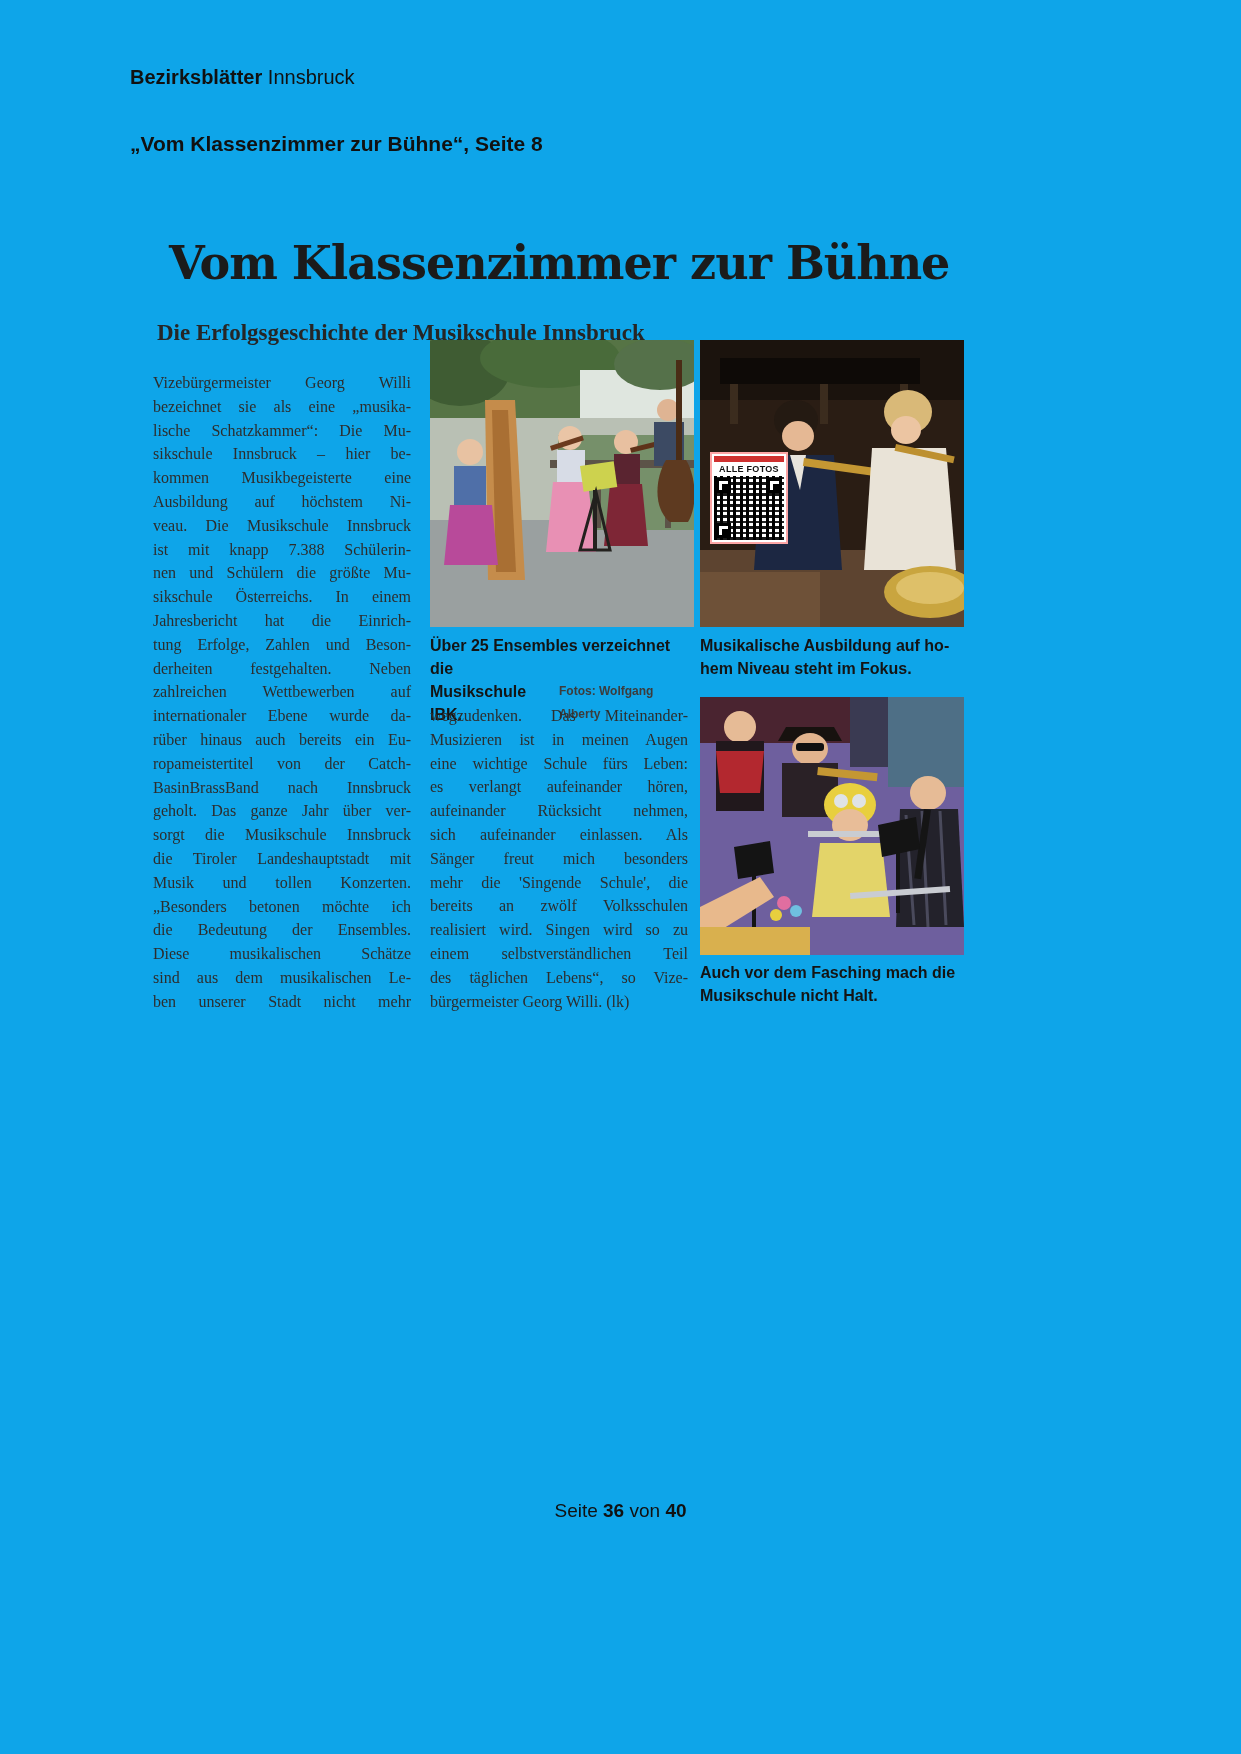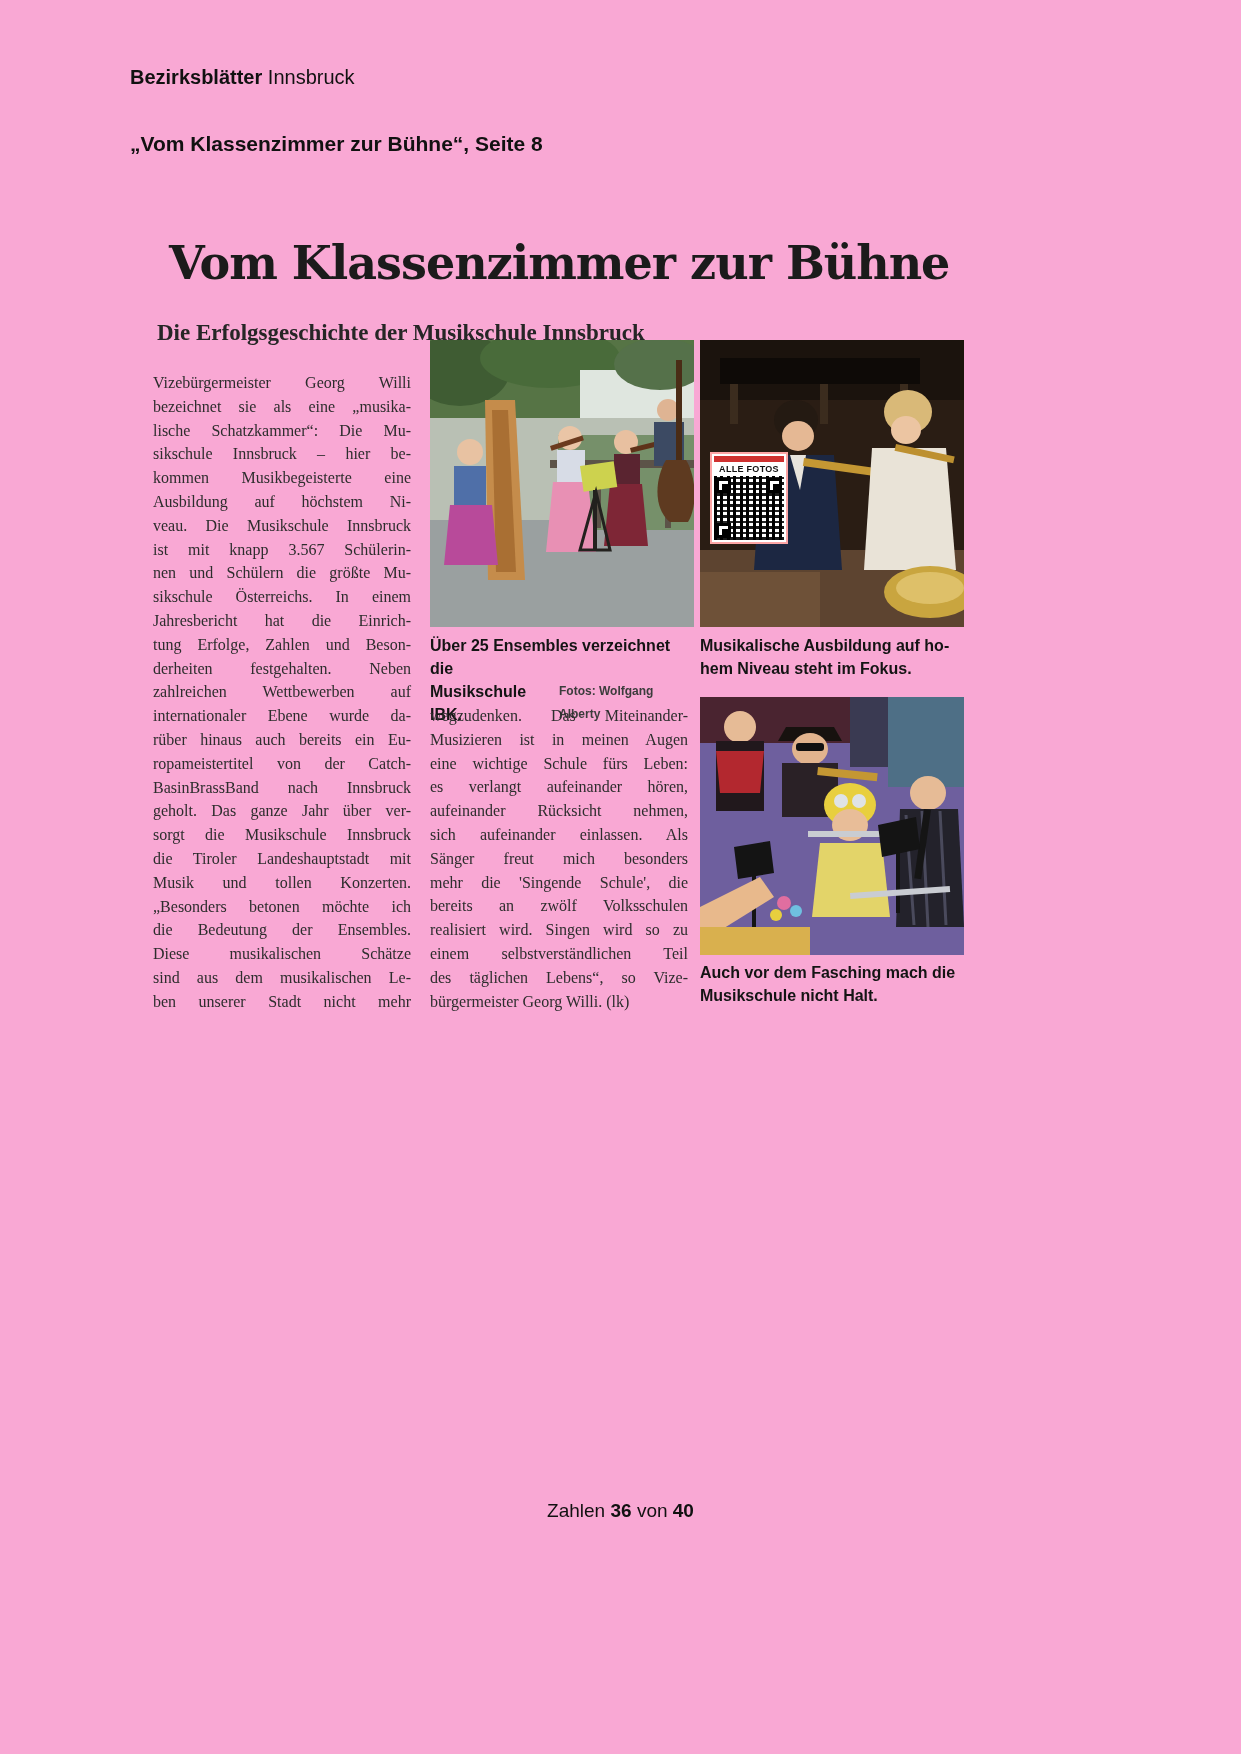--- a/index.html
+++ b/index.html
@@ -1,20 +1,20 @@
 <!DOCTYPE html>
 <html><head>
 <meta charset="utf-8">
 <style>
   html,body{margin:0;padding:0;}
   body{
     width:1241px;height:1754px;position:relative;background:#ffffff;
     font-family:"Liberation Sans",sans-serif;color:#1a1a1a;
   }
-  .page{position:absolute;inset:0;background:#f9a8d4;}
+  .page{position:absolute;inset:0;background:#0ea5e9;}
 
   
   .doc-header{position:absolute;left:130px;top:66px;font-size:20px;color:#111;}
   .doc-header .brand{font-weight:bold;}
   .doc-ref{position:absolute;left:130px;top:132px;font-size:21px;font-weight:bold;color:#111;}
 
   
   .clipping{position:absolute;left:0;top:0;width:1241px;height:1100px;}
   .headline{
     position:absolute;left:157px;top:226px;width:810px;margin:12px;
@@ -88,21 +88,21 @@
     <h2 class="subtitle">Die Erfolgsgeschichte der Musikschule Innsbruck</h2>
 
     <div class="textcol col1">
         <div class="line">Vizebürgermeister Georg Willi</div>
         <div class="line">bezeichnet sie als eine „musika-</div>
         <div class="line">lische Schatzkammer“: Die Mu-</div>
         <div class="line">sikschule Innsbruck – hier be-</div>
         <div class="line">kommen Musikbegeisterte eine</div>
         <div class="line">Ausbildung auf höchstem Ni-</div>
         <div class="line">veau. Die Musikschule Innsbruck</div>
-        <div class="line">ist mit knapp 3.567 Schülerin-</div>
+        <div class="line">ist mit knapp 7.388 Schülerin-</div>
         <div class="line">nen und Schülern die größte Mu-</div>
         <div class="line">sikschule Österreichs. In einem</div>
         <div class="line">Jahresbericht hat die Einrich-</div>
         <div class="line">tung Erfolge, Zahlen und Beson-</div>
         <div class="line">derheiten festgehalten. Neben</div>
         <div class="line">zahlreichen Wettbewerben auf</div>
         <div class="line">internationaler Ebene wurde da-</div>
         <div class="line">rüber hinaus auch bereits ein Eu-</div>
         <div class="line">ropameistertitel von der Catch-</div>
         <div class="line">BasinBrassBand nach Innsbruck</div>
@@ -274,18 +274,18 @@
       </svg>
     </div>
 
     <div class="caption cap3">
         <div class="line">Auch vor dem Fasching mach die</div>
         <div class="line">Musikschule nicht Halt.</div>
       </div>
   </div>
 
   <div class="footer">
-    <span>Zahlen</span>
+    <span>Seite</span>
     <b>36</b>
     <span>von</span>
     <b>40</b>
   </div>
 </div>
 
 </body></html>

